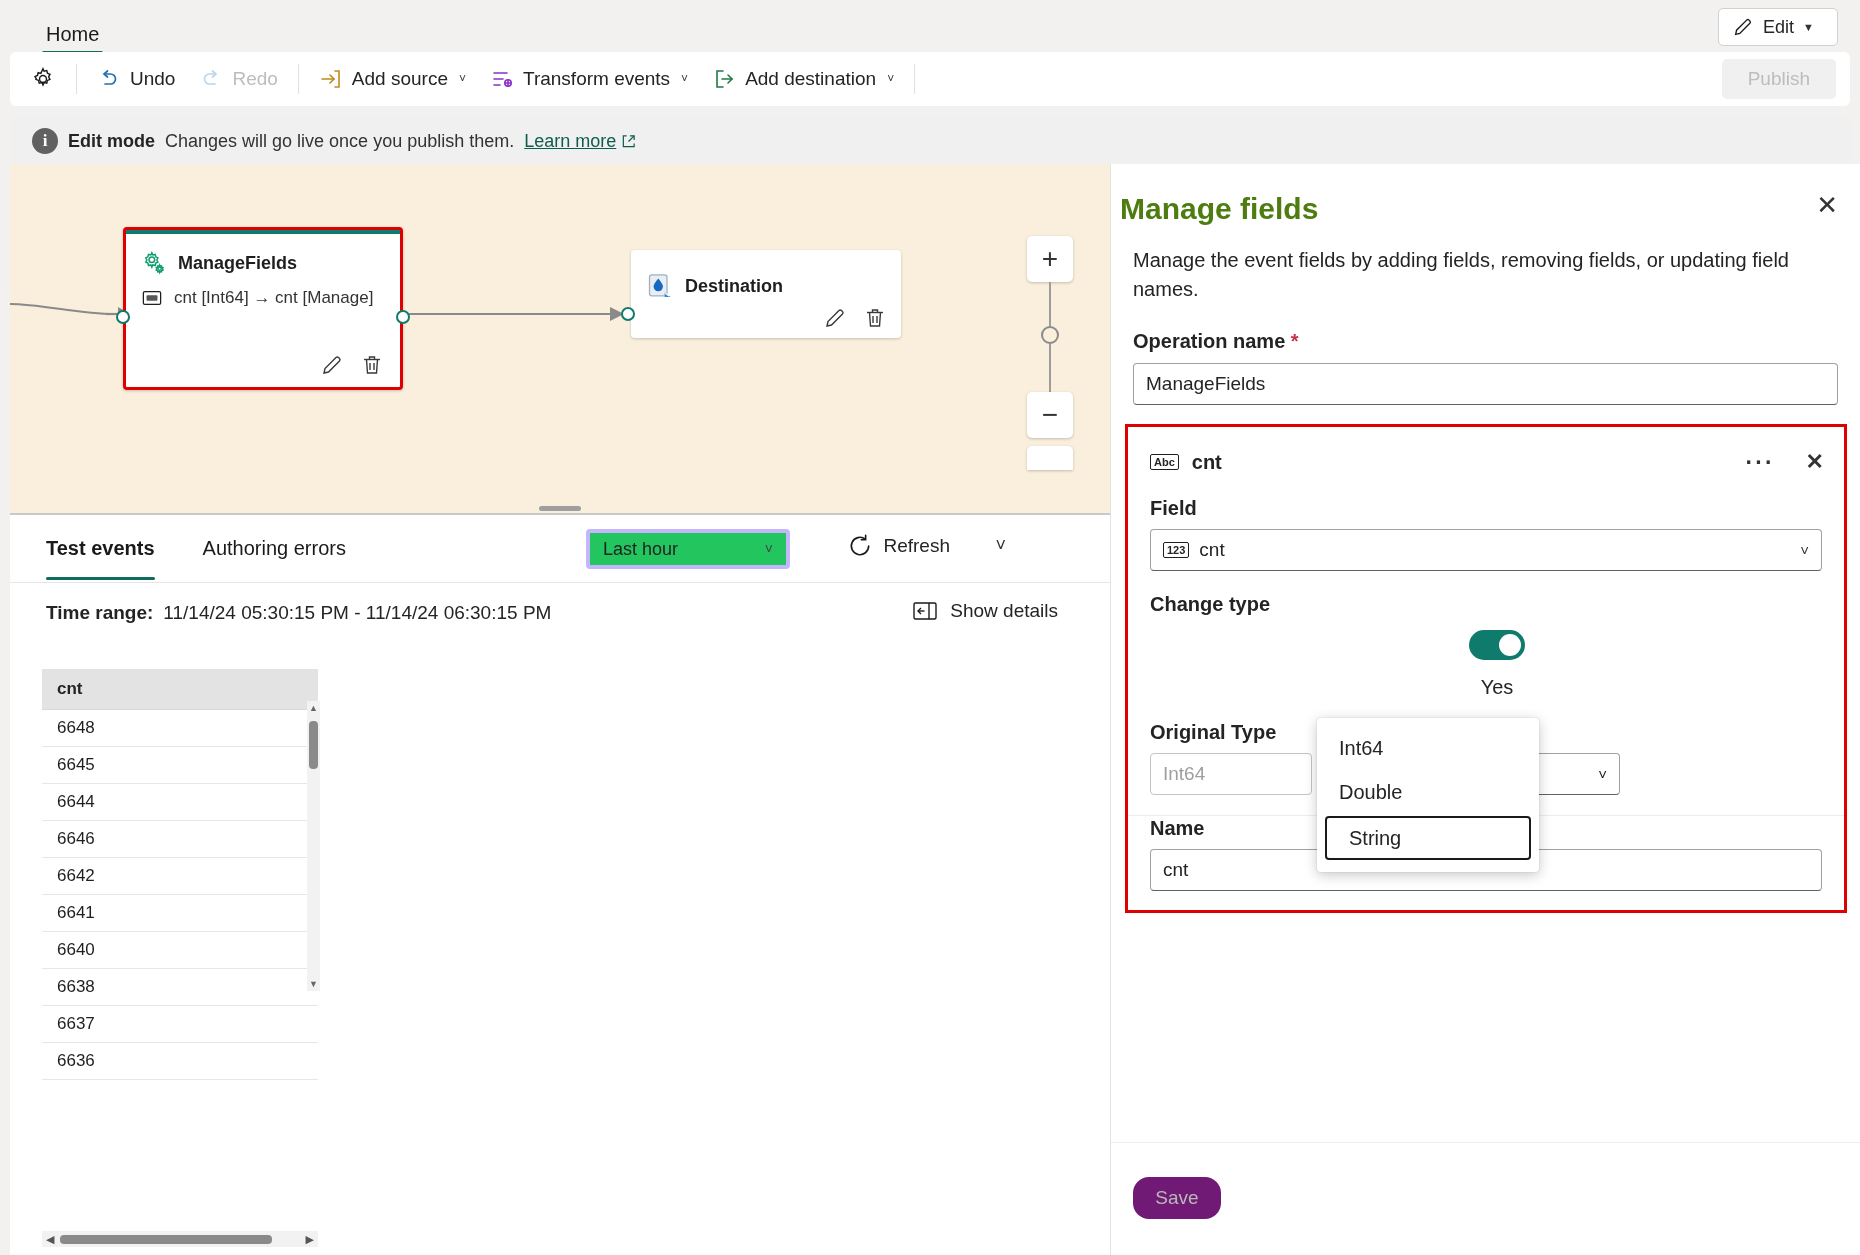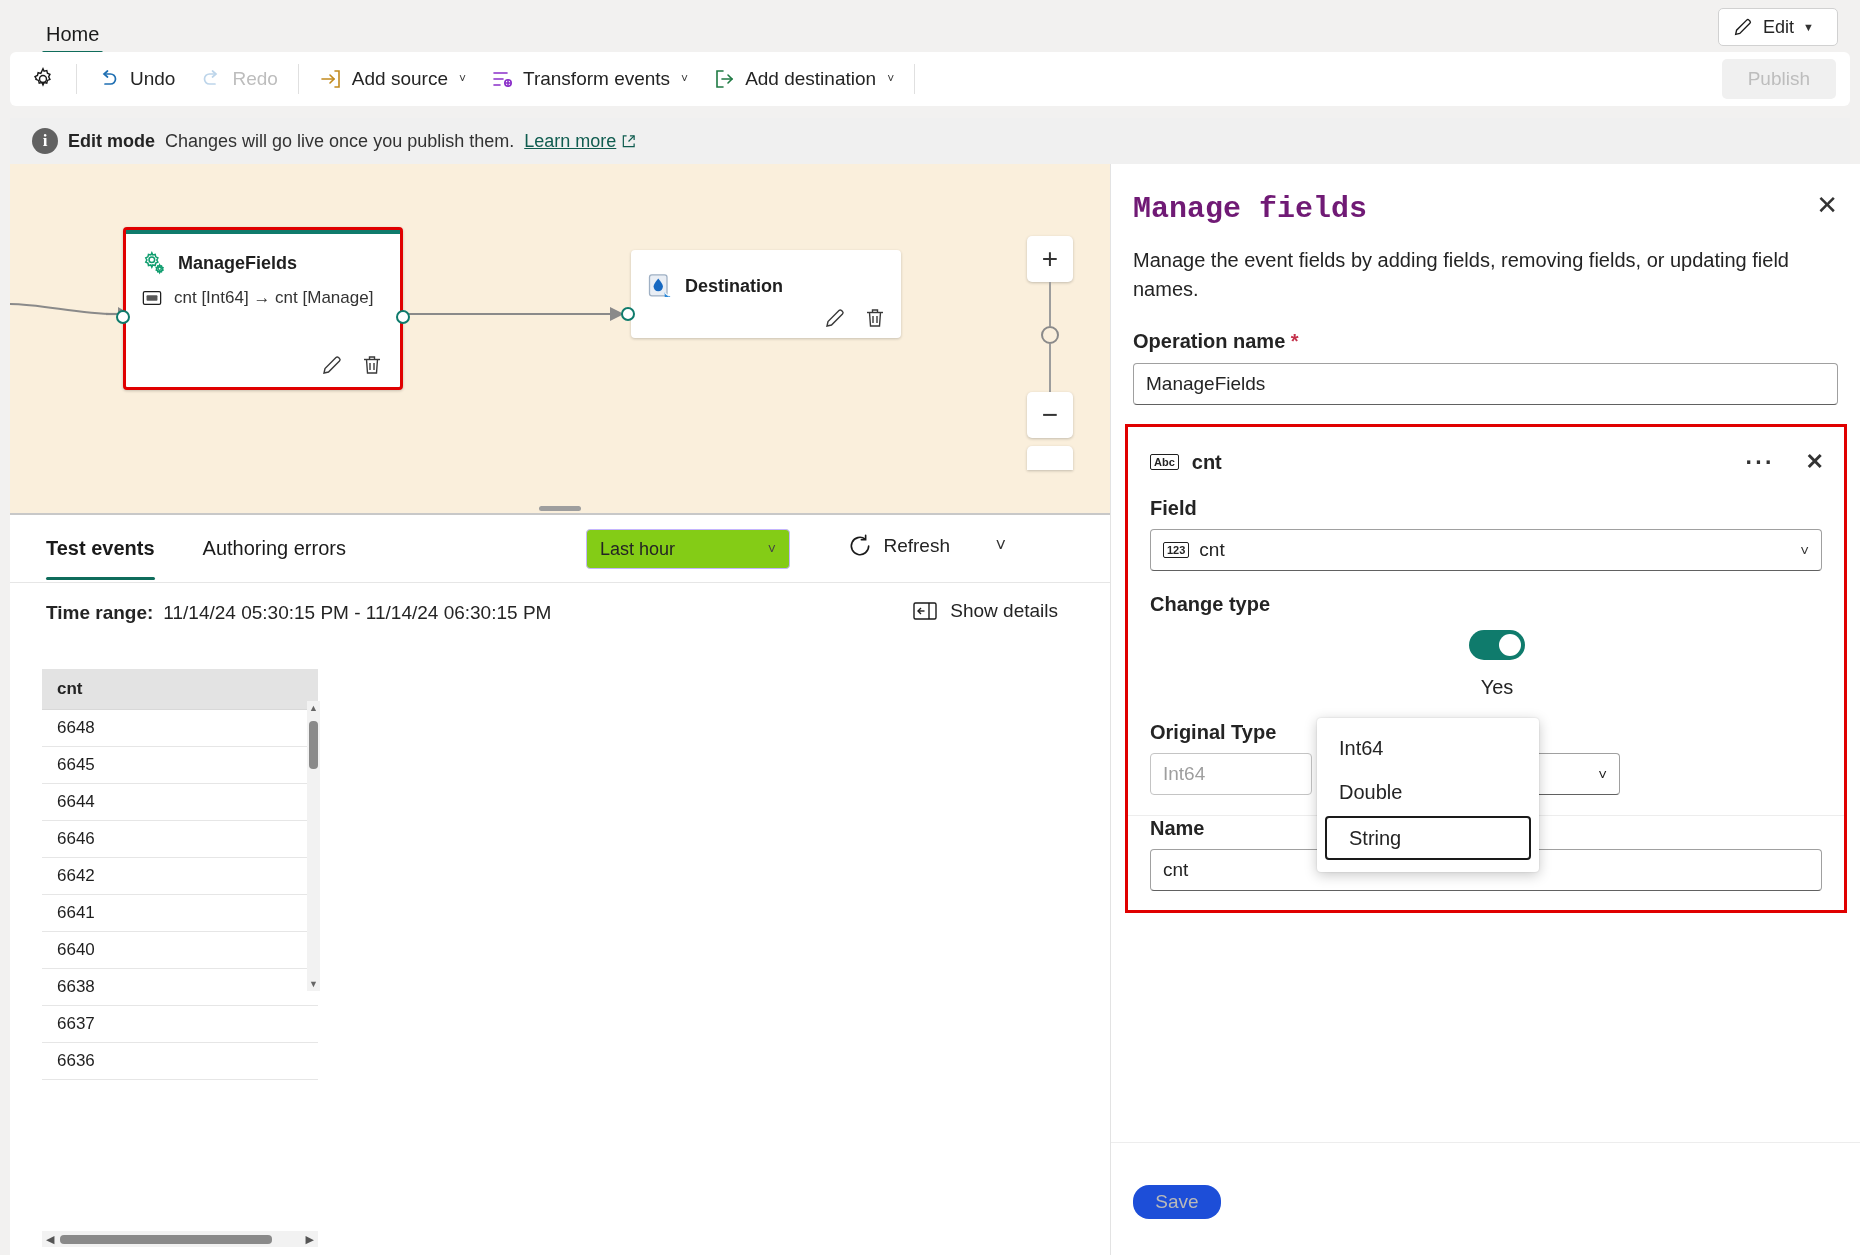--- a/index.html
+++ b/index.html
@@ -147,22 +147,22 @@
     font-size:20px; color:#1a1a1a; margin-right:48px; position:relative;
     padding-bottom:20px; padding-top:20px; cursor:pointer;
   }
   .res-tab.active { font-weight:700; }
   .res-tab.active .ul {
     position:absolute; left:0; right:0; bottom:0; height:3px;
     background:#0f6c5b; border-radius:2px;
   }
   .range-select {
     position:absolute; right:320px; top:14px;
-    width:204px; height:40px; border:1px solid #c4b5fd; border-radius:4px;
-    background:#84cc16; display:flex; align-items:center; padding: 0 13px;
+    width:204px; height:40px; border:4px solid #c4b5fd; border-radius:4px;
+    background:#22c55e; display:flex; align-items:center; padding: 0 13px;
     font-size:18px; cursor:pointer;
   }
   .range-select .caret { margin-left:auto; font-size:14px; color:#444; }
   .refresh {
     position:absolute; right:160px; top:18px;
     display:flex; align-items:center; gap:10px; font-size:19px; cursor:pointer;
   }
   .refresh-caret {
     position:absolute; right:104px; top:20px; font-size:18px; color:#333; cursor:pointer;
   }
@@ -206,21 +206,21 @@
   }
   .hscroll .arrL, .hscroll .arrR { font-size:11px; color:#555; position:absolute; }
   .hscroll .arrL { left:4px; } .hscroll .arrR { right:4px; }
 
   
   .panel {
     position:absolute; top:164px; right:0; width:750px; height:1091px;
     background:#fff; border-left:1px solid #e3e3e3;
   }
   .panel-title {
-    font-size:30px; font-weight:700; padding: 28px 0 0 22px; color:#701a75;font-family:Liberation Mono, monospace;
+    font-size:30px; font-weight:700; padding: 28px 0 0 9px; color:#4d7c0f;
   }
   .panel-close {
     position:absolute; right:22px; top:28px; font-size:26px;
     color:#333; cursor:pointer; line-height:1;
   }
   .panel-desc {
     font-size:20px; color:#242424; line-height:1.45;
     padding: 20px 56px 0 22px;
   }
   .panel-label {
@@ -313,21 +313,21 @@
   }
   .dd-item {
     height:44px; display:flex; align-items:center; padding-left:22px;
     font-size:20px; color:#242424; cursor:pointer;
   }
   .dd-item.selected {
     border:2px solid #1a1a1a; border-radius:4px; margin: 2px 8px; height:44px;
   }
   .save-btn {
     position:absolute; left:22px; bottom:36px;
-    width:88px; height:34px; background:#1d4ed8; color:#b9b9b9;
+    width:88px; height:42px; background:#701a75; color:#b9b9b9;
     border:none; border-radius:16px; font-size:19px; cursor:default;
     font-family:"Liberation Sans", sans-serif;
   }
   .panel-divider {
     position:absolute; left:0; right:0; bottom:112px; height:1px; background:#ededed;
   }
   svg { display:block; }
 </style>
 </head>
 <body>

